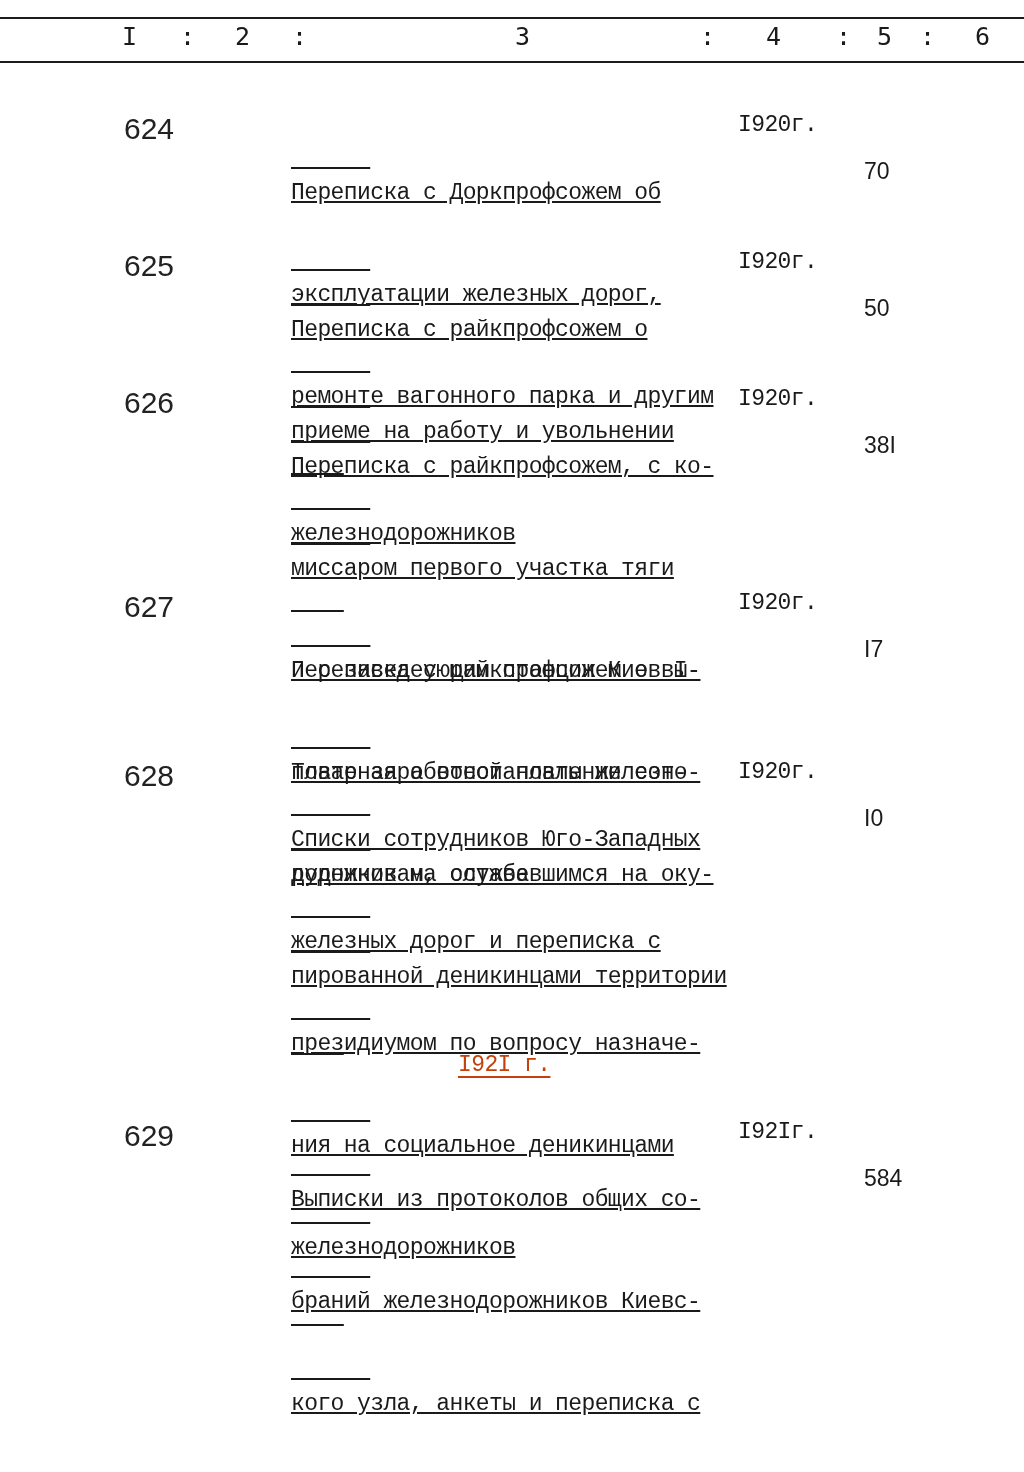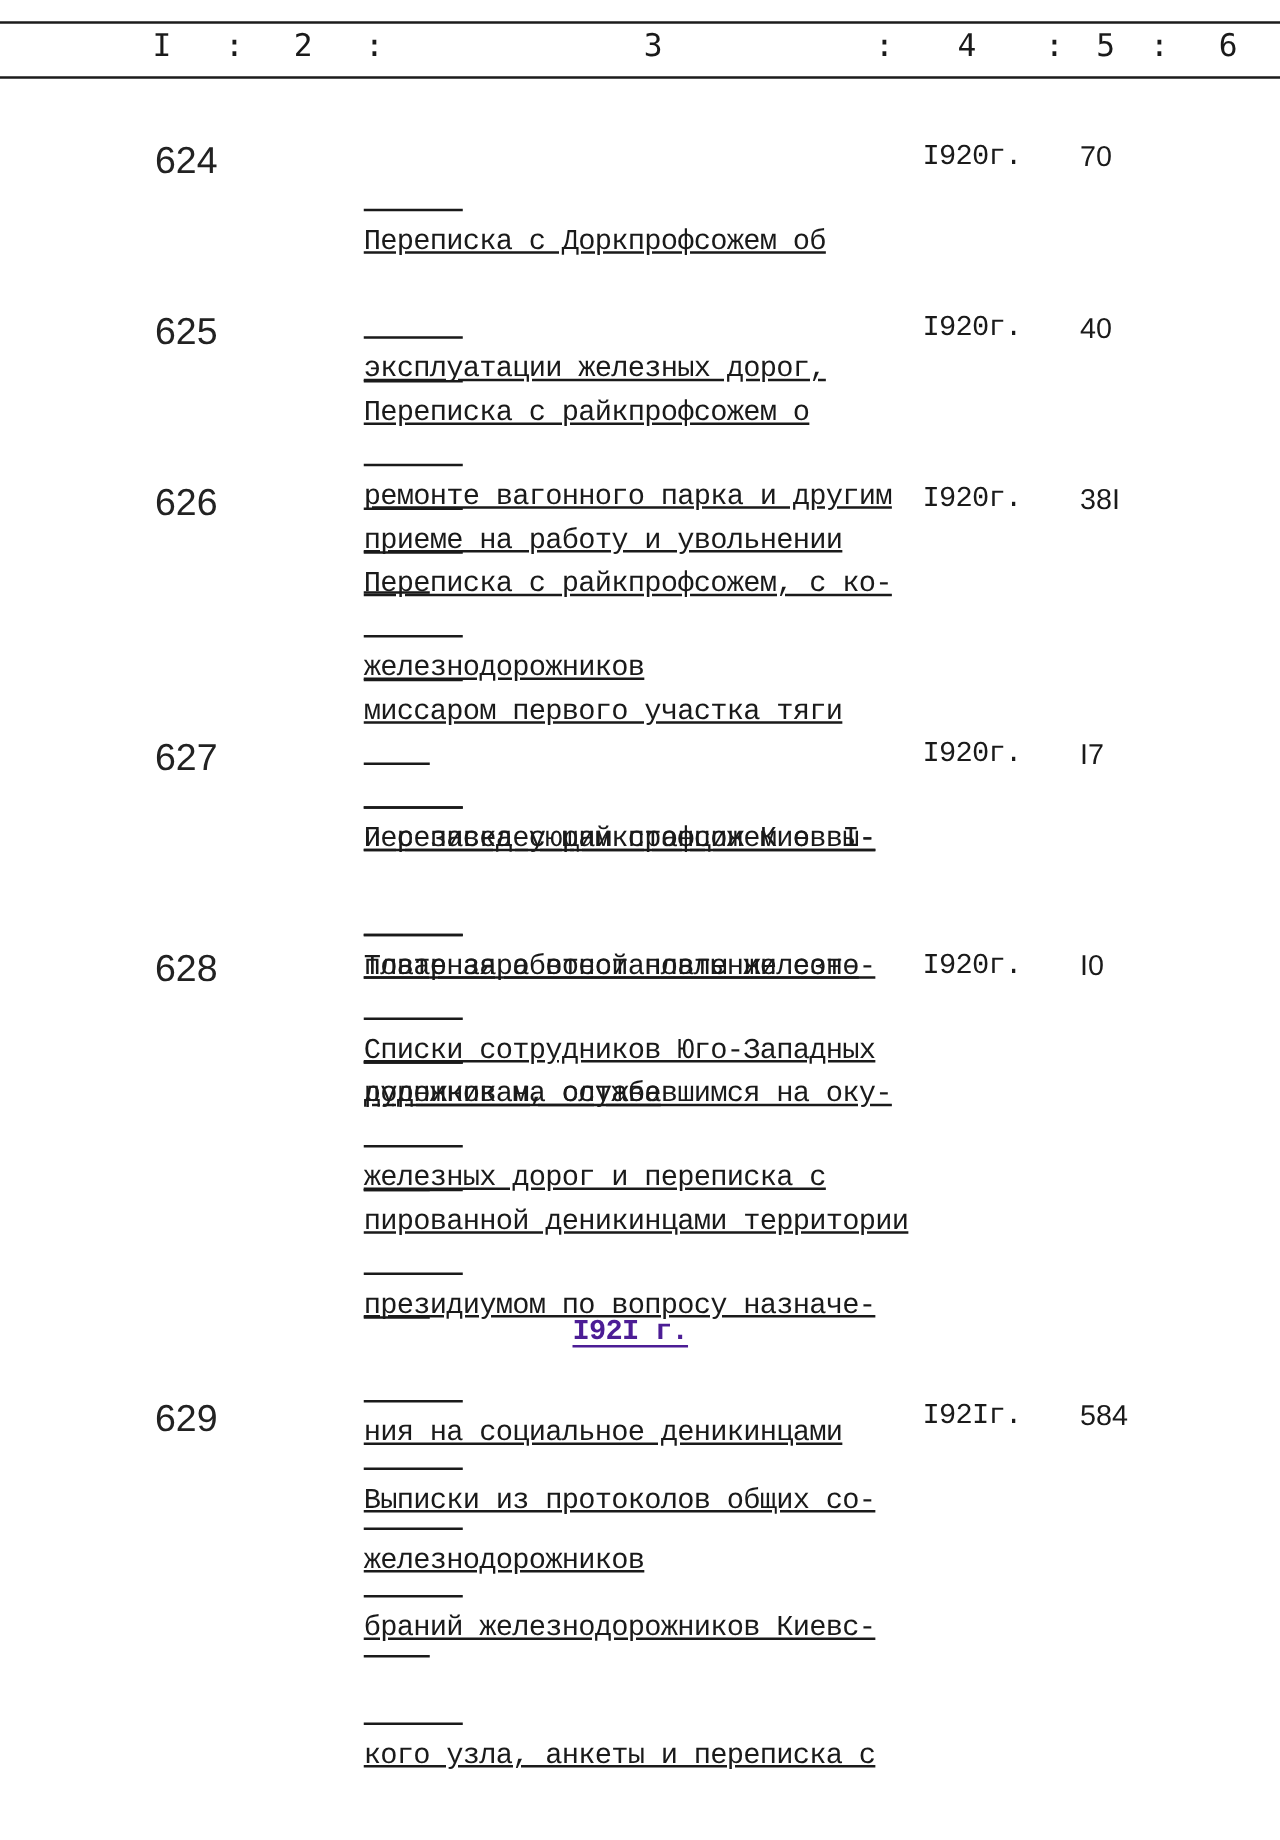--- a/index.html
+++ b/index.html
@@ -62,31 +62,31 @@
       font-size: 23px;
       color: #1a1a1a;
       letter-spacing: -0.6px;
     }
     .entry-sheets {
       position: absolute;
       left: 864px;
       font-size: 23px;
       font-family: "Liberation Sans", sans-serif;
       color: #1a1a1a;
+      margin-top: 46px;
     }
     .section-title {
       position: absolute;
       left: 458px;
       top: 1052px;
       font-size: 23px;
-      color: #4c1d95;
+      color: #c2410c;
       text-decoration: underline;
       text-underline-offset: 5px;
       letter-spacing: -0.6px;
-      font-weight: bold;
     }
   </style>
 </head>
 <body>
 
 <div class="page">
 
   <div class="rule top"></div>
   <div class="rule bottom"></div>
 
@@ -114,21 +114,21 @@
   </div>
 
   <div>
     <span class="entry-num" style="top:249px">625</span>
     <div class="entry-desc" style="top:245px">
       <span class="line">Переписка с райкпрофсожем о</span>
       <span class="line">приеме на работу и увольнении</span>
       <span class="line">железнодорожников</span>
     </div>
     <span class="entry-date" style="top:249px">I920г.</span>
-    <span class="entry-sheets" style="top:249px">40</span>
+    <span class="entry-sheets" style="top:249px">50</span>
   </div>
 
   <div>
     <span class="entry-num" style="top:386px">626</span>
     <div class="entry-desc" style="top:382px">
       <span class="line">Переписка с райкпрофсожем, с ко-</span>
       <span class="line">миссаром первого участка тяги</span>
       <span class="line">и с заведеующим станции Киев I-</span>
       <span class="line">Товарная о восстановлении сот-</span>
       <span class="line">рудников на службе</span>

